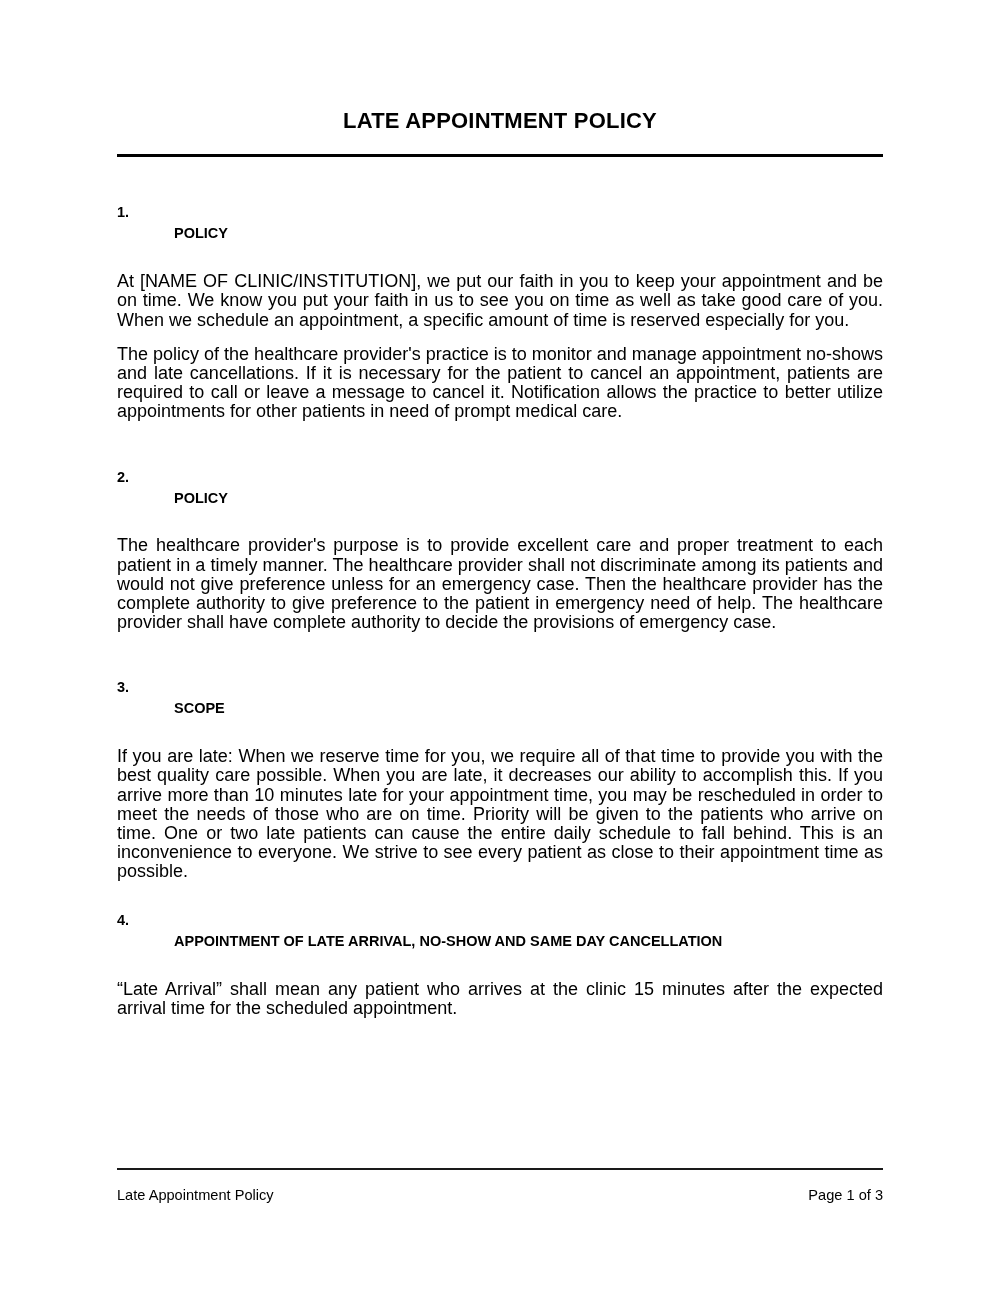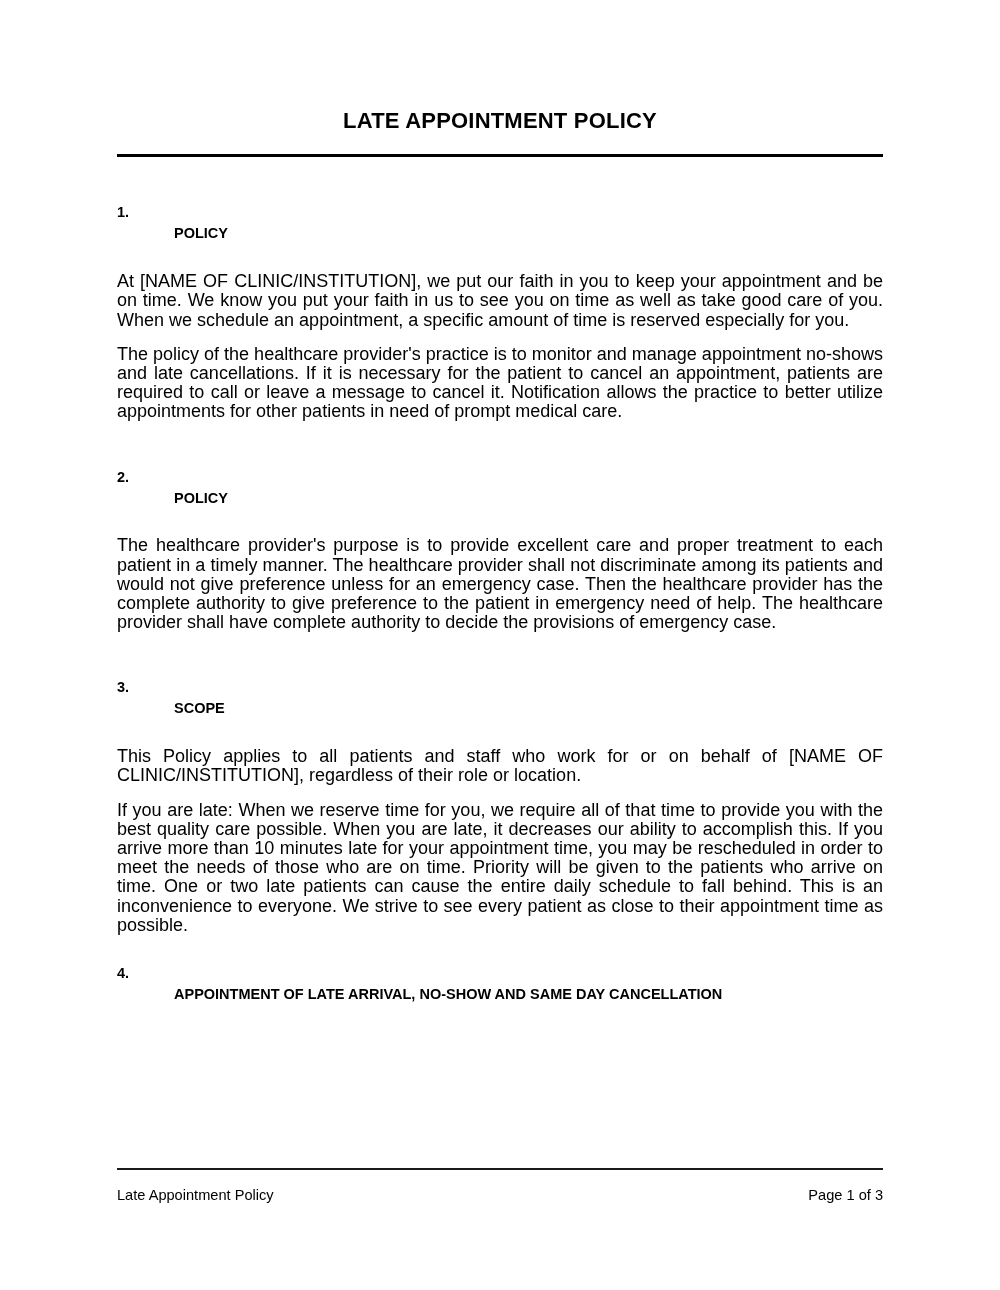--- a/index.html
+++ b/index.html
@@ -130,31 +130,31 @@
       <p class="para">The healthcare provider's purpose is to provide excellent care and proper treatment to each patient in a timely manner. The healthcare provider shall not discriminate among its patients and would not give preference unless for an emergency case. Then the healthcare provider has the complete authority to give preference to the patient in emergency need of help. The healthcare provider shall have complete authority to decide the provisions of emergency case.</p>
     </div>
 
     <div class="gap-heading-top"></div>
     <div class="section">
       <div class="section-heading">
         <span class="section-num">3.</span>
         <span class="section-title">SCOPE</span>
       </div>
       <div class="gap-heading-body"></div>
-      <p class="para">This Policy applies to all patients and staff who work for or on behalf of [NAME OF CLINIC/INSTITUTION], regardless of their role or location.</p>
       <p class="para">If you are late: When we reserve time for you, we require all of that time to provide you with the best quality care possible. When you are late, it decreases our ability to accomplish this. If you arrive more than 10 minutes late for your appointment time, you may be rescheduled in order to meet the needs of those who are on time. Priority will be given to the patients who arrive on time. One or two late patients can cause the entire daily schedule to fall behind. This is an inconvenience to everyone. We strive to see every patient as close to their appointment time as possible.</p>
     </div>
 
     <div class="gap-block"></div>
     <div class="section">
       <div class="section-heading">
         <span class="section-num">4.</span>
         <span class="section-title">APPOINTMENT OF LATE ARRIVAL, NO-SHOW AND SAME DAY CANCELLATION</span>
       </div>
       <div class="gap-heading-body"></div>
+      <p class="para">“Late Arrival” shall mean any patient who arrives at the clinic 15 minutes after the expected arrival time for the scheduled appointment.</p>
     </div>
 
   </div>
 
   <div class="footer">
     <div class="footer-rule"></div>
     <div class="footer-row">
       <span class="footer-left">Late Appointment Policy</span>
       <span class="footer-right">Page 1 of 3</span>
     </div>

